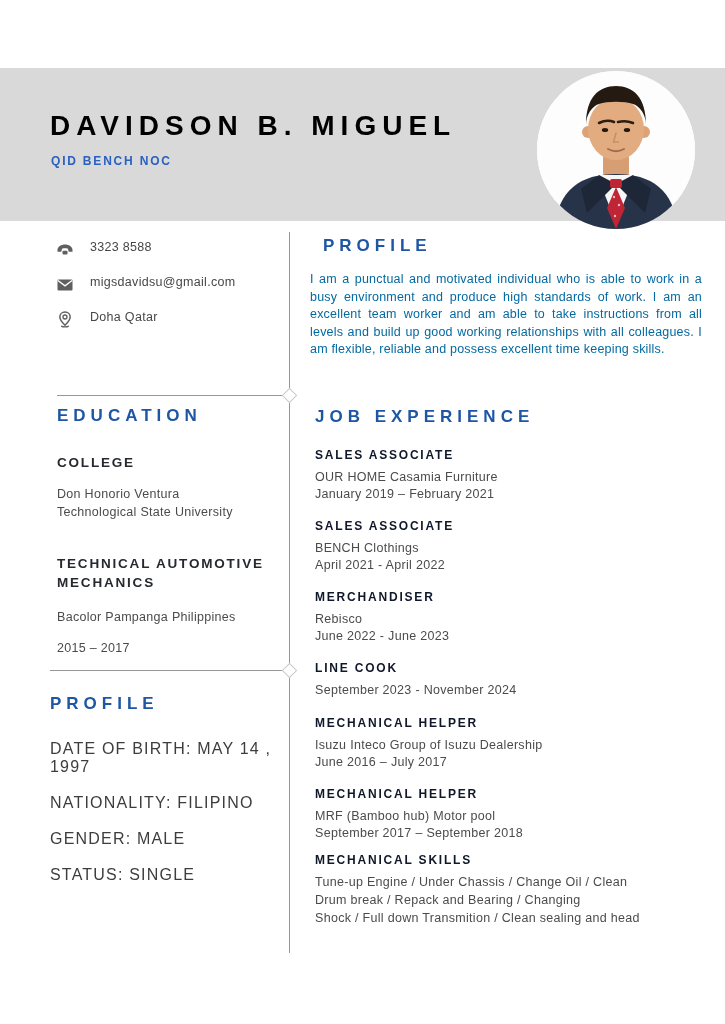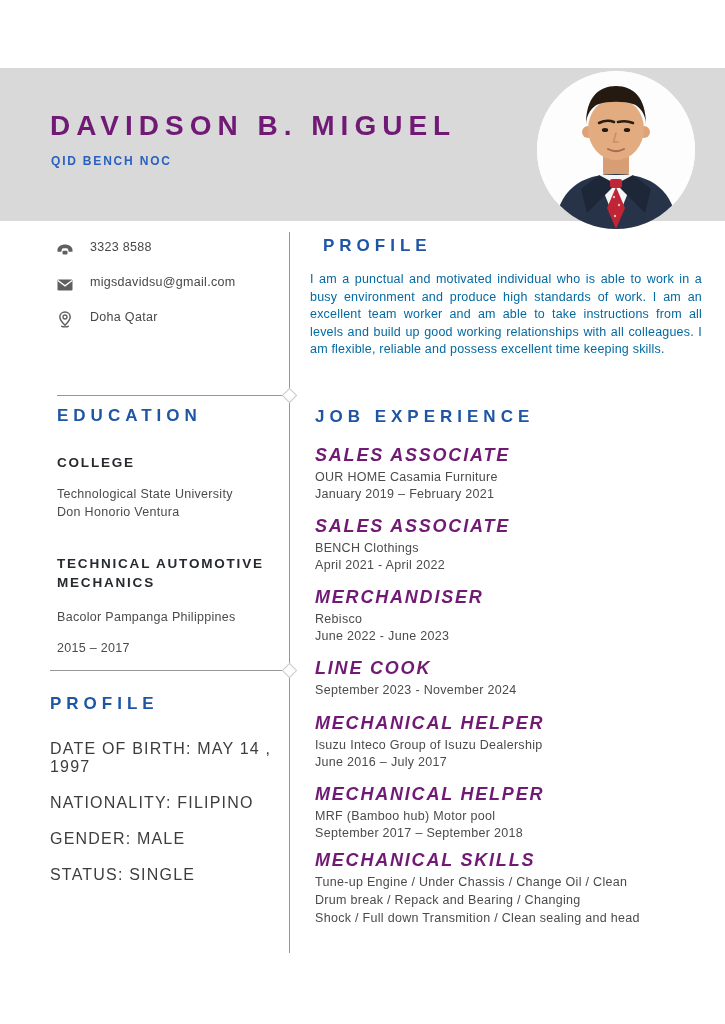--- a/index.html
+++ b/index.html
@@ -1,20 +1,20 @@
 <!DOCTYPE html>
 <html><head>
 <meta charset="utf-8">
 <style>
   html,body{margin:0;padding:0;background:#ffffff;}
   body{font-family:"Liberation Sans","DejaVu Sans",sans-serif;}
   .page{position:relative;width:725px;height:1024px;background:#ffffff;overflow:hidden;}
 
   .band{position:absolute;left:0;top:68px;width:725px;height:153px;background:#d9d9d9;}
-  .name{position:absolute;left:50px;top:110px;font-size:28px;font-weight:700;letter-spacing:6px;color:#701a75;}
+  .name{position:absolute;left:50px;top:110px;font-size:28px;font-weight:700;letter-spacing:6px;color:#000000;}
   .subtitle{position:absolute;left:51px;top:154px;font-size:12px;font-weight:700;letter-spacing:1.8px;color:#2a60c0;}
 
   .photo{position:absolute;left:537px;top:71px;width:158px;height:158px;border-radius:50%;overflow:hidden;background:#fdfdfd;}
 
   .contact{position:absolute;left:55px;top:240px;width:220px;}
   .contact-row{display:flex;margin-bottom:14px;height:21px;}
   .contact-row .ic{width:20px;height:20px;margin-right:15px;flex:0 0 20px;}
   .contact-row .txt{font-size:12.5px;color:#474747;letter-spacing:0.3px;}
 
   .vline{position:absolute;left:289px;top:232px;width:1px;height:721px;background:#979797;}
@@ -39,21 +39,21 @@
   .edu-course{margin-top:33px;margin-bottom:16px;}
   .edu-place{margin-bottom:13px;}
 
   .profile-left{position:absolute;left:50px;top:694px;width:240px;}
   .profile-left .sec-heading{margin-bottom:26px;}
   .pl-item{font-size:16px;letter-spacing:1.2px;color:#3d3d3d;margin-bottom:18px;}
 
   .experience{position:absolute;left:315px;top:407px;width:400px;}
   .experience .sec-heading{margin-bottom:20px;}
   .job{margin-bottom:15px;}
-  .job-title{font-size:18px;font-weight:700;letter-spacing:1.8px;color:#701a75;line-height:17px;margin-bottom:5px;font-style:italic;}
+  .job-title{font-size:12px;font-weight:700;letter-spacing:1.8px;color:#0f172a;line-height:17px;margin-bottom:5px;}
   .job-line{font-size:12.5px;line-height:17px;color:#4b4b4b;letter-spacing:0.3px;}
   .job-gap{margin-top:16px;}
   .job-last{margin-bottom:10px;}
   .skills .job-title{margin-bottom:4px;}
   .skill-line{font-size:12.5px;line-height:18px;color:#4b4b4b;letter-spacing:0.3px;}
 </style>
 </head>
 <body>
 
 <div class="page">
@@ -132,22 +132,22 @@
   <div class="diamond d2"></div>
 
   <div class="profile-right">
     <div class="sec-heading">PROFILE</div>
     <div class="para">I am a punctual and motivated individual who is able to work in a busy environment and produce high standards of work. I am an excellent team worker and am able to take instructions from all levels and build up good working relationships with all colleagues. I am flexible, reliable and possess excellent time keeping skills.</div>
   </div>
 
   <div class="education">
     <div class="sec-heading">EDUCATION</div>
     <div class="subhead edu-college">COLLEGE</div>
+    <div class="edu-line">Don Honorio Ventura</div>
     <div class="edu-line">Technological State University</div>
-    <div class="edu-line">Don Honorio Ventura</div>
     <div class="subhead edu-course">TECHNICAL AUTOMOTIVE MECHANICS</div>
     <div class="edu-line edu-place">Bacolor Pampanga Philippines</div>
     <div class="edu-line">2015 – 2017</div>
   </div>
 
   <div class="profile-left">
     <div class="sec-heading">PROFILE</div>
     <div class="pl-item">DATE OF BIRTH: MAY 14 , 1997</div>
     <div class="pl-item">NATIONALITY: FILIPINO</div>
     <div class="pl-item">GENDER: MALE</div>

